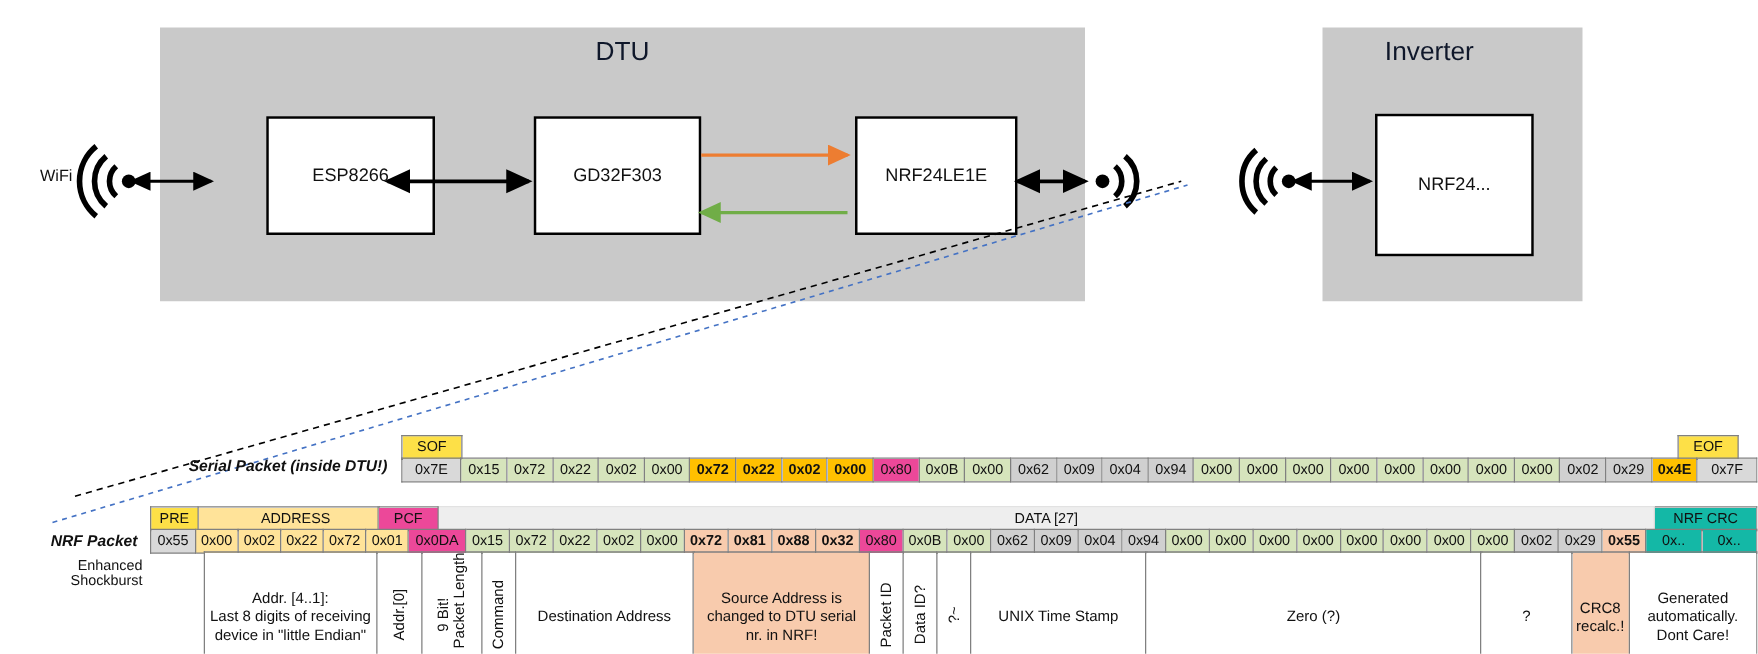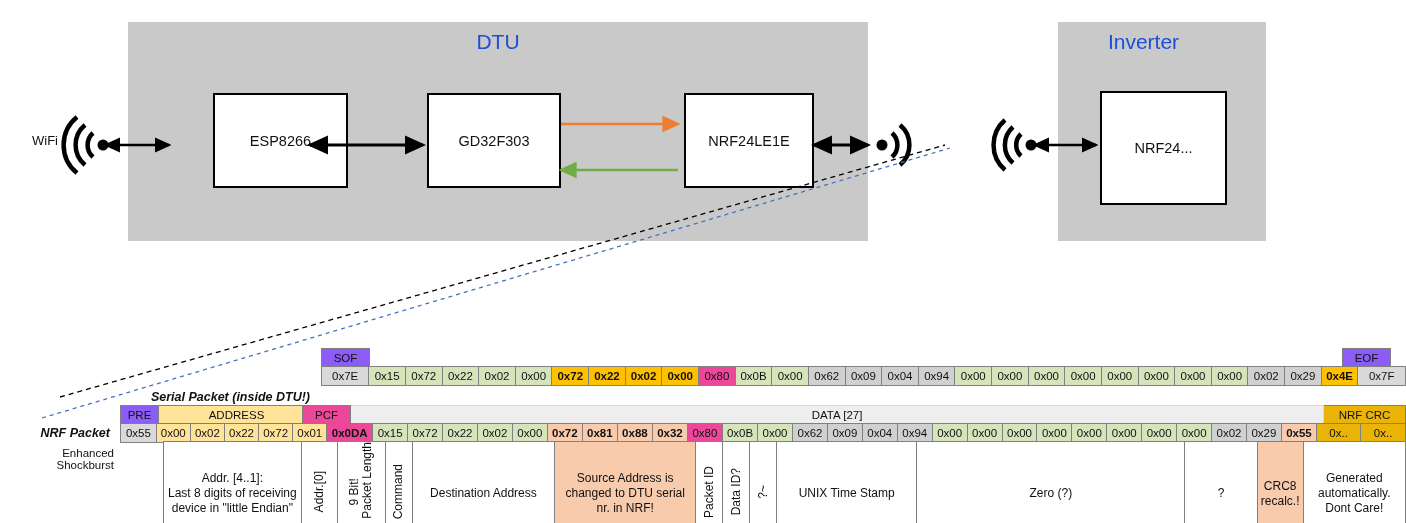--- a/index.html
+++ b/index.html
@@ -2,37 +2,37 @@
 <html><head>
 <meta charset="utf-8">
 <style>
   html,body{margin:0;padding:0;background:#ffffff;}
   body{width:1406px;height:523px;font-family:"Liberation Sans",sans-serif;position:relative;overflow:hidden;color:#111;}
 
   #stage{position:absolute;left:0;top:0;width:1406px;height:523px;}
 
   
   .grayblock{position:absolute;background:#c9c9c9;}
-  .gbtitle{position:absolute;width:100%;text-align:center;font-size:21px;color:#1d4ed8;}
+  .gbtitle{position:absolute;width:100%;text-align:center;font-size:21px;color:#0f172a;}
   .chip{position:absolute;background:#ffffff;border:2.5px solid #000;display:flex;align-items:center;justify-content:center;font-size:14.5px;color:#111;}
   svg.overlay{position:absolute;left:0;top:0;width:1406px;height:523px;overflow:visible;pointer-events:none;}
   .wifilabel{position:absolute;font-size:13px;color:#111;}
 
   
   .ptable{position:absolute;border-collapse:collapse;table-layout:fixed;}
   .ptable td{border:1px solid #808080;font-size:11.5px;color:#111;text-align:center;
              height:18px;padding:0;white-space:nowrap;overflow:hidden;line-height:18px;}
-  .hdr{background:#8b5cf6;font-size:12px;}
+  .hdr{background:#fde047;font-size:12px;}
   .nohdr{background:#eeeeee;border-color:#d9d9d9 !important;}
   .blank{border:none !important;background:transparent;}
   .g{background:#d6e4bc;}        
   .y{background:#ffc000;font-weight:bold;}  
   .ylt{background:#ffe399;}      
   .b{background:#ec4899;}        
-  .bd{background:#eab308;}       
+  .bd{background:#14b8a6;}       
   .gr{background:#d0d0d0;}       
   .gl{background:#d9d9d9;margin-top:16px;}       
   .sal{background:#f8cbad;}      
   .salb{background:#f8cbad;font-weight:bold;}
   .w{background:#ffffff;}
   .rowlabel{position:absolute;font-size:12.5px;font-weight:bold;font-style:italic;color:#111;text-align:right;}
   .sublabel{position:absolute;font-size:11.5px;color:#111;text-align:right;}
 
   
   .ann td{height:78px;vertical-align:middle;font-size:12px;padding:1px 3px;white-space:normal;line-height:15px;}
@@ -107,21 +107,21 @@
       <path d="M33,-11 A15,15 0 0 0 33,11" stroke-width="4.5"></path>
       <path d="M25,-18 A24,24 0 0 0 25,18" stroke-width="4.5"></path>
       <path d="M17,-25 A33,33 0 0 0 17,25" stroke-width="4.5"></path>
     </g>
     <line x1="1035" y1="145" x2="1096" y2="145" stroke="#000" stroke-width="2.4" marker-start="url(#ab2)" marker-end="url(#ab)"></line>
 
     <line x1="60" y1="397" x2="945" y2="145" stroke="#000" stroke-width="1.3" stroke-dasharray="5,4"></line>
     <line x1="42" y1="418" x2="950" y2="148" stroke="#4472c4" stroke-width="1.3" stroke-dasharray="4,4"></line>
   </svg>
 
-  <div class="rowlabel" style="left:20px;top:390px;width:290px;">Serial Packet (inside DTU!)</div>
+  <div class="rowlabel" style="left:20px;top:366px;width:290px;">Serial Packet (inside DTU!)</div>
 
   <table class="ptable" style="left:321px;top:348px;">
     <tbody>
         <tr>
       <td class="hdr" style="width:47px;">SOF</td>
       <td class="blank" id="ser-hdr-gap" style="width: 972px;"></td>
       <td class="hdr" style="width:47px;">EOF</td>
     </tr>
   </tbody>
     </table>
@@ -181,21 +181,21 @@
   <table class="ptable" style="left:120px;top:423px;">
     <tbody>
         <tr id="nrf-bytes-row">
       <td class="gl" style="width:37px;">0x55</td>
 
     <td class="ylt" style="width: 35px;">0x00</td>
           <td class="ylt" style="width: 35px;">0x02</td>
           <td class="ylt" style="width: 35px;">0x22</td>
           <td class="ylt" style="width: 35px;">0x72</td>
           <td class="ylt" style="width: 35px;">0x01</td>
-          <td class="b" style="width: 47px; font-weight: bold;">0x0DA</td>
+          <td class="b" style="width: 47px;">0x0DA</td>
           <td class="g" style="width: 36px;">0x15</td>
           <td class="g" style="width: 36px;">0x72</td>
           <td class="g" style="width: 36px;">0x22</td>
           <td class="g" style="width: 36px;">0x02</td>
           <td class="g" style="width: 36px;">0x00</td>
           <td class="salb" style="width: 36px;">0x72</td>
           <td class="salb" style="width: 36px;">0x81</td>
           <td class="salb" style="width: 36px;">0x88</td>
           <td class="salb" style="width: 36px;">0x32</td>
           <td class="b" style="width: 36px;">0x80</td>

